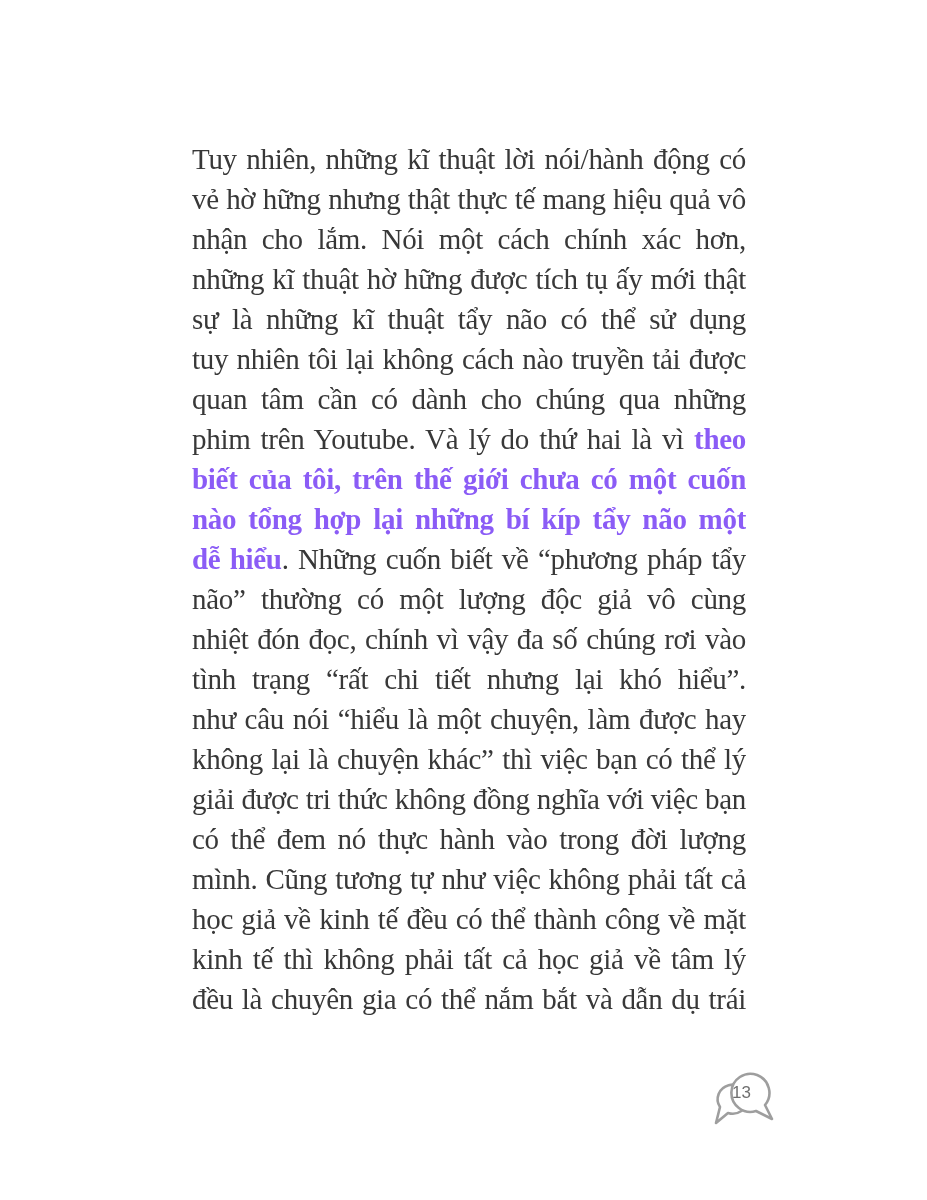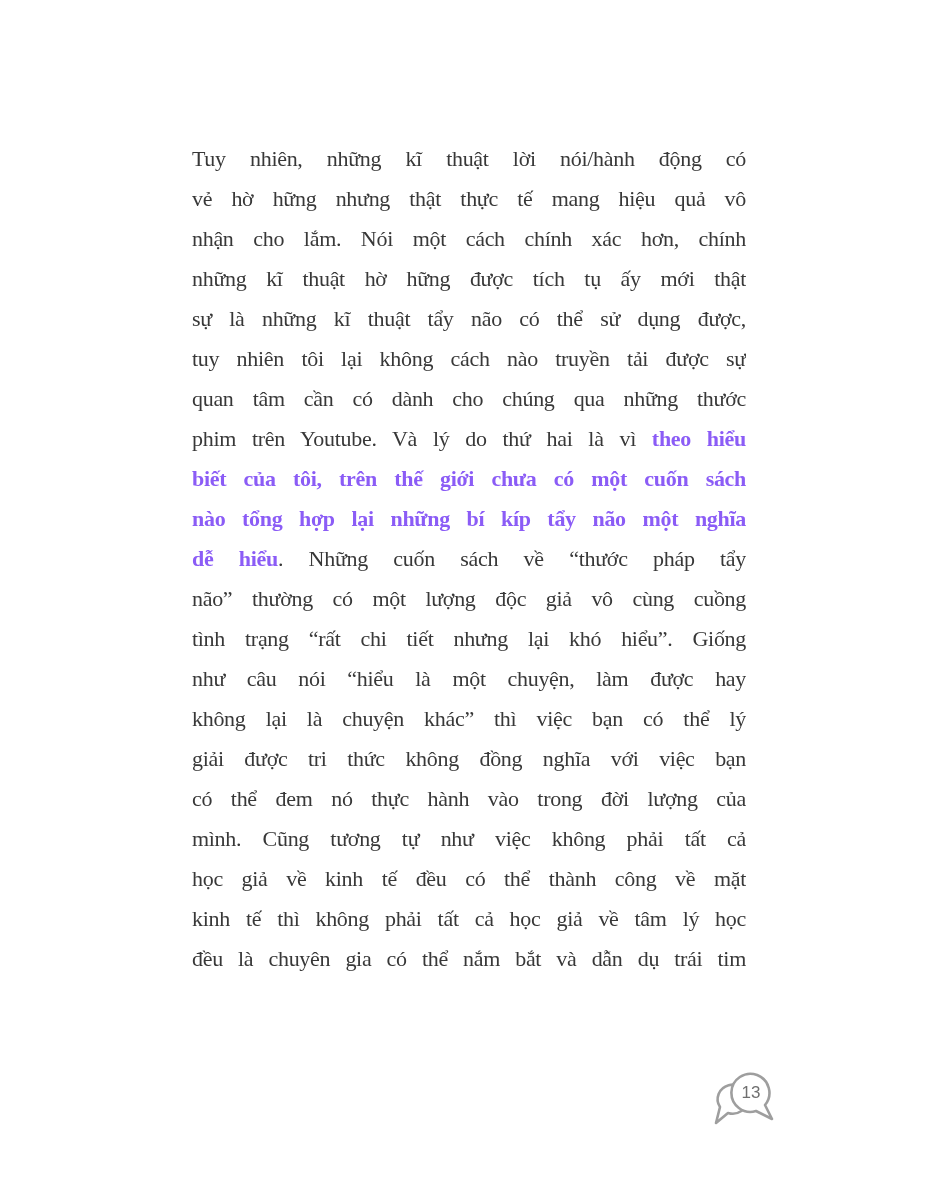--- a/index.html
+++ b/index.html
@@ -18,21 +18,21 @@
   }
   .body-text {
     position: absolute;
     left: 192px;
     top: 139px;
     width: 554px;
   }
   .line {
     height: 40px;
     line-height: 40px;
-    font-size: 22px;
+    font-size: 29px;
     letter-spacing: -0.3px;
     color: #383838;
     text-align: justify;
     text-align-last: justify;
     overflow: hidden;
     white-space: normal;
   }
   .line span { display: inline; }
   .line .bold {
     font-weight: bold;
@@ -46,21 +46,20 @@
     height: 60px;
   }
   .page-footer svg { display: block; }
   .page-number {
     position: absolute;
     left: 24px;
     top: 4px;
     width: 38px;
     height: 38px;
     line-height: 38px;
-    text-align: center;
     font-family: "Liberation Sans", "DejaVu Sans", sans-serif;
     font-size: 17px;
     font-weight: 300;
     color: #6f6f6f;
   }
 </style>
 </head>
 <body>
 
 <div class="book-page">
@@ -69,22 +68,23 @@
       <div class="line"><span>Tuy nhiên, những kĩ thuật lời nói/hành động có</span></div>
       <div class="line"><span>vẻ hờ hững nhưng thật thực tế mang hiệu quả vô</span></div>
       <div class="line"><span>nhận cho lắm. Nói một cách chính xác hơn, chính</span></div>
       <div class="line"><span>những kĩ thuật hờ hững được tích tụ ấy mới thật</span></div>
       <div class="line"><span>sự là những kĩ thuật tẩy não có thể sử dụng được,</span></div>
       <div class="line"><span>tuy nhiên tôi lại không cách nào truyền tải được sự</span></div>
       <div class="line"><span>quan tâm cần có dành cho chúng qua những thước</span></div>
       <div class="line"><span>phim trên Youtube. Và lý do thứ hai là vì </span><span class="bold">theo hiểu</span></div>
       <div class="line"><span class="bold">biết của tôi, trên thế giới chưa có một cuốn sách</span></div>
       <div class="line"><span class="bold">nào tổng hợp lại những bí kíp tẩy não một nghĩa</span></div>
-      <div class="line"><span class="bold">dễ hiểu</span><span>. Những cuốn sách về “thước pháp tẩy</span></div>
+      <div class="line"><span class="bold">dễ hiểu</span><span>. Những cuốn biết về “phương pháp tẩy</span></div>
       <div class="line"><span>não” thường có một lượng độc giả vô cùng cuồng</span></div>
+      <div class="line"><span>nhiệt đón đọc, chính vì vậy đa số chúng rơi vào</span></div>
       <div class="line"><span>tình trạng “rất chi tiết nhưng lại khó hiểu”. Giống</span></div>
       <div class="line"><span>như câu nói “hiểu là một chuyện, làm được hay</span></div>
       <div class="line"><span>không lại là chuyện khác” thì việc bạn có thể lý</span></div>
       <div class="line"><span>giải được tri thức không đồng nghĩa với việc bạn</span></div>
       <div class="line"><span>có thể đem nó thực hành vào trong đời lượng của</span></div>
       <div class="line"><span>mình. Cũng tương tự như việc không phải tất cả</span></div>
       <div class="line"><span>học giả về kinh tế đều có thể thành công về mặt</span></div>
       <div class="line"><span>kinh tế thì không phải tất cả học giả về tâm lý học</span></div>
       <div class="line"><span>đều là chuyên gia có thể nắm bắt và dẫn dụ trái tim</span></div>
     </div>

